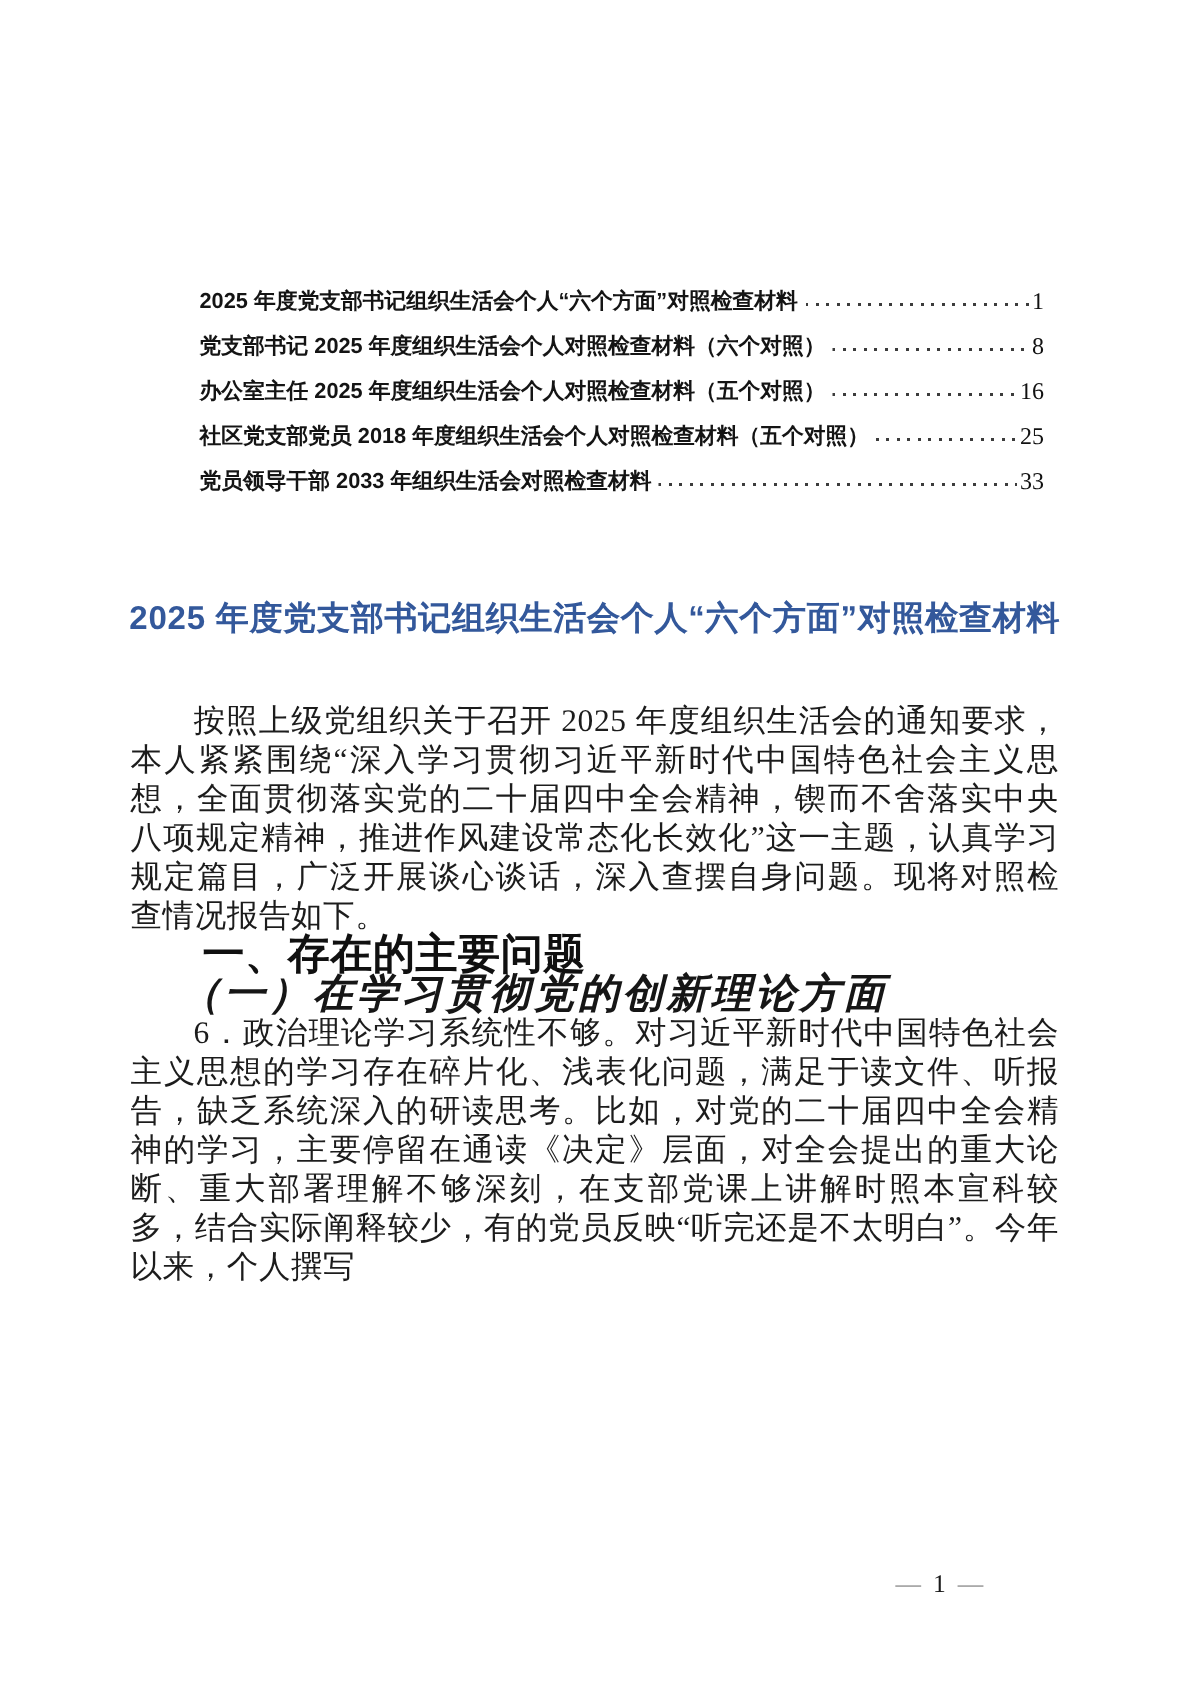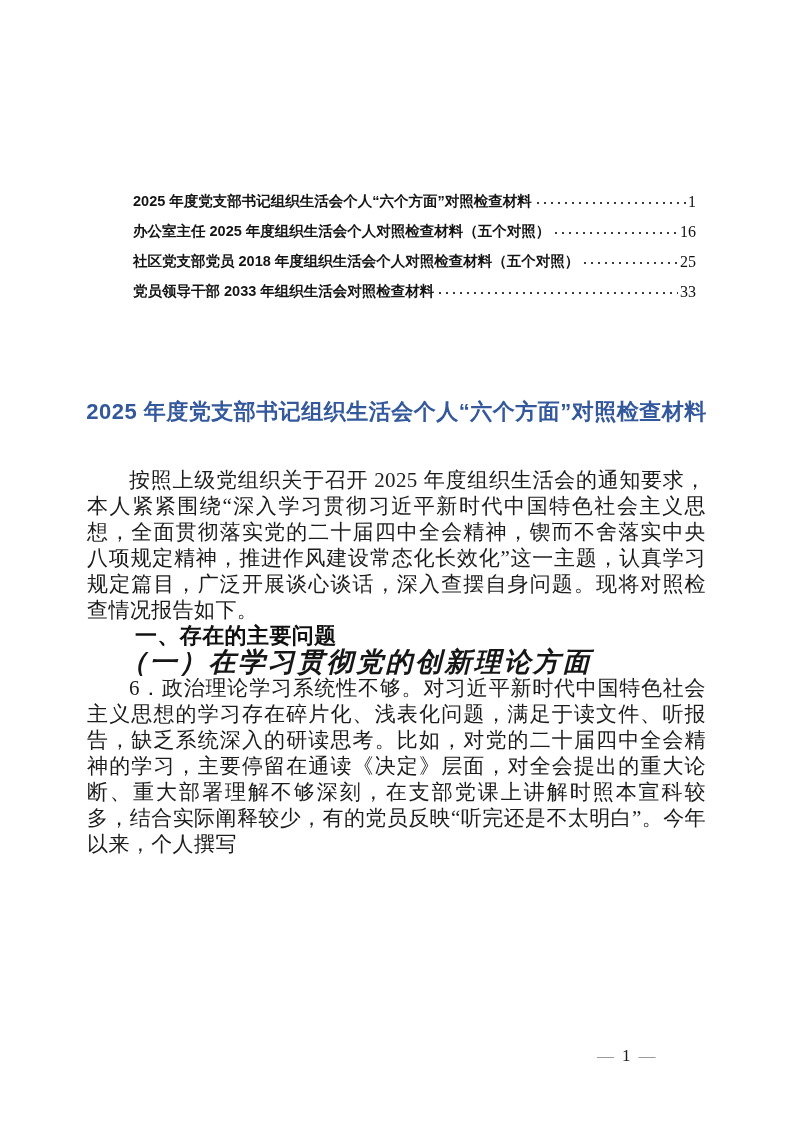--- a/index.html
+++ b/index.html
@@ -40,21 +40,21 @@
   
   .doc-body {
     position:absolute; top:451px; left:87px; width:619px;
     font-size:21px; line-height:26px; letter-spacing:0.4px;
     text-align:justify; text-justify:inter-ideograph; text-justify:inter-character;
     color:#1c1c1c;
   }
   .para { text-indent:2em; }
   .sec-heading {
     font-family:"Liberation Sans","DejaVu Sans",sans-serif;
-    font-weight:bold; font-size:22px; text-indent:48px; color:#101010;
+    font-weight:bold; font-size:28px; text-indent:48px; color:#101010;
     text-align:left;
   }
   .subsec-heading {
     font-style:italic; font-size:27px; text-indent:33px;
     letter-spacing:2.5px; color:#161616; text-align:left;
   }
 
   
   .page-footer {
     position:absolute; top:1030px; left:597px;
@@ -66,20 +66,25 @@
 </head>
 <body>
 
 <div class="page">
 
   <nav class="toc">
       <div class="toc-row">
         <span class="toc-label">2025 年度党支部书记组织生活会个人“六个方面”对照检查材料</span>
         <span class="toc-leader"></span>
         <span class="toc-page">1</span>
+      </div>
+      <div class="toc-row">
+        <span class="toc-label">党支部书记 2025 年度组织生活会个人对照检查材料（六个对照）</span>
+        <span class="toc-leader"></span>
+        <span class="toc-page">8</span>
       </div>
       <div class="toc-row">
         <span class="toc-label">办公室主任 2025 年度组织生活会个人对照检查材料（五个对照）</span>
         <span class="toc-leader"></span>
         <span class="toc-page">16</span>
       </div>
       <div class="toc-row">
         <span class="toc-label">社区党支部党员 2018 年度组织生活会个人对照检查材料（五个对照）</span>
         <span class="toc-leader"></span>
         <span class="toc-page">25</span>

